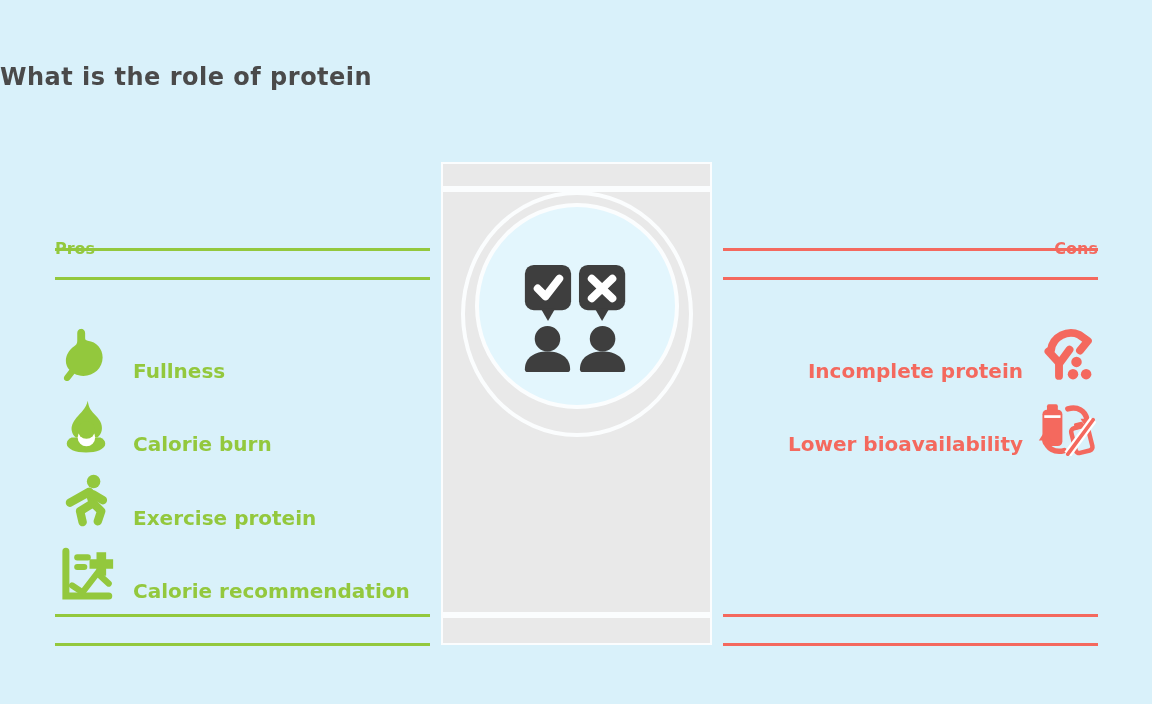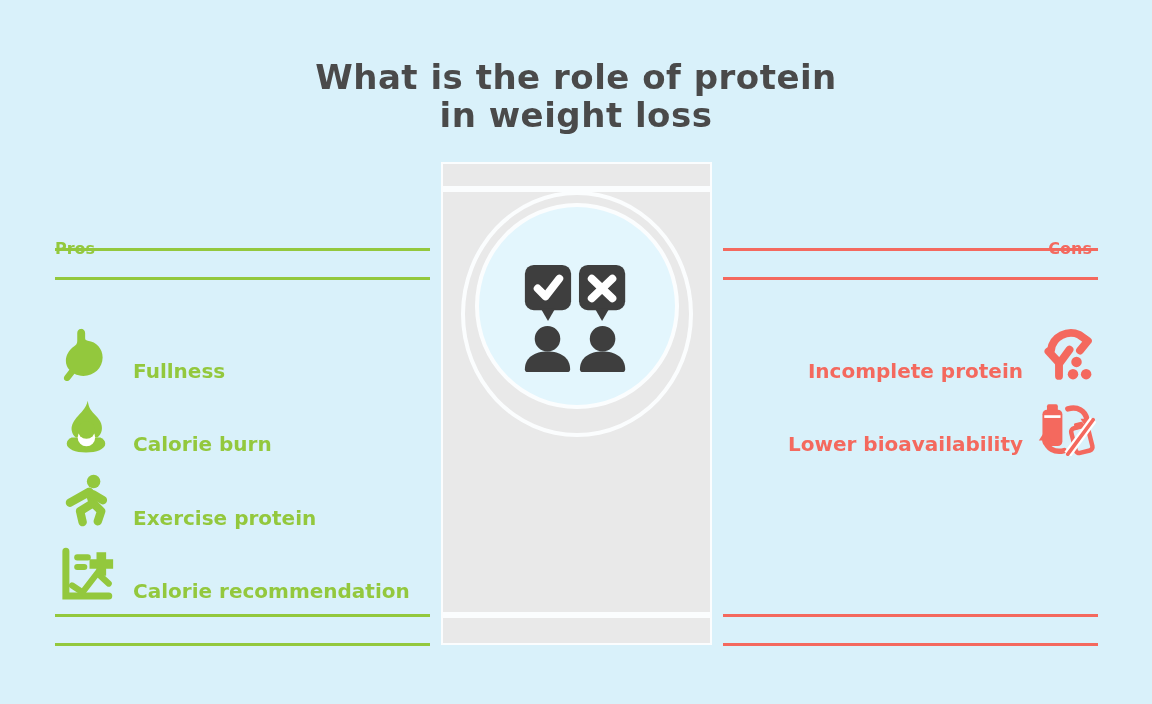--- a/index.html
+++ b/index.html
@@ -13,21 +13,21 @@
   }
   *{margin:0;padding:0;box-sizing:border-box;}
   html,body{width:1152px;height:704px;overflow:hidden;}
   body{
     background:var(--bg);
     font-family:"DejaVu Sans","Liberation Sans",sans-serif;
     position:relative;
   }
   .title{
     position:absolute;top:58px;left:0;width:100%;
-    text-align:center;font-size:34px;font-weight:bold;color:var(--dark);
+    text-align:left;font-size:24px;font-weight:bold;color:var(--dark);
     line-height:38px;letter-spacing:.5px;
   }
   
   .panel{
     position:absolute;left:441px;top:162px;width:271px;height:483px;
     background:var(--panel);
     border:2px solid #fbfdfe;
   }
   .panel-sep{position:absolute;left:-2px;right:-2px;height:6px;background:#fbfdfe;}
   .panel-sep.top{top:22px;}
@@ -46,38 +46,37 @@
   }
   .inner-circle svg{margin-top:26px;}
   
   .h-line{position:absolute;height:3px;}
   .h-line.green{background:var(--green);}
   .h-line.red{background:var(--red);}
   .section-label{
     position:absolute;font-size:16px;font-weight:bold;line-height:30px;
   }
   .section-label.pros{left:55px;top:234px;color:var(--green);}
-  .section-label.cons{right:60px;top:234px;color:var(--red);margin-left:22px;}
+  .section-label.cons{right:54px;top:234px;color:var(--red);margin-left:22px;}
   
   .item-row{
     position:absolute;height:58px;display:flex;align-items:flex-end;
   }
   .item-row .icon{width:60px;height:58px;display:flex;align-items:center;justify-content:center;flex:0 0 auto;}
   .item-label{font-size:20px;font-weight:bold;white-space:nowrap;}
   .pros-row{left:56px;}
   .pros-row .item-label{color:var(--green);margin-left:17px;}
   .cons-row{right:56px;flex-direction:row;justify-content:flex-end;}
   .cons-row .item-label{color:var(--red);margin-right:13px;}
 </style>
 </head>
 <body>
 
 <div class="title">
   <div>What is the role of protein</div>
-  <div>in weight loss</div>
 </div>
 
 <div class="h-line green" style="left:55px;top:248px;width:375px;"></div>
 <div class="h-line green" style="left:55px;top:277px;width:375px;"></div>
 <div class="section-label pros">Pros</div>
 
 <div class="h-line red" style="left:723px;top:248px;width:375px;"></div>
 <div class="h-line red" style="left:723px;top:277px;width:375px;"></div>
 <div class="section-label cons">Cons</div>
 

